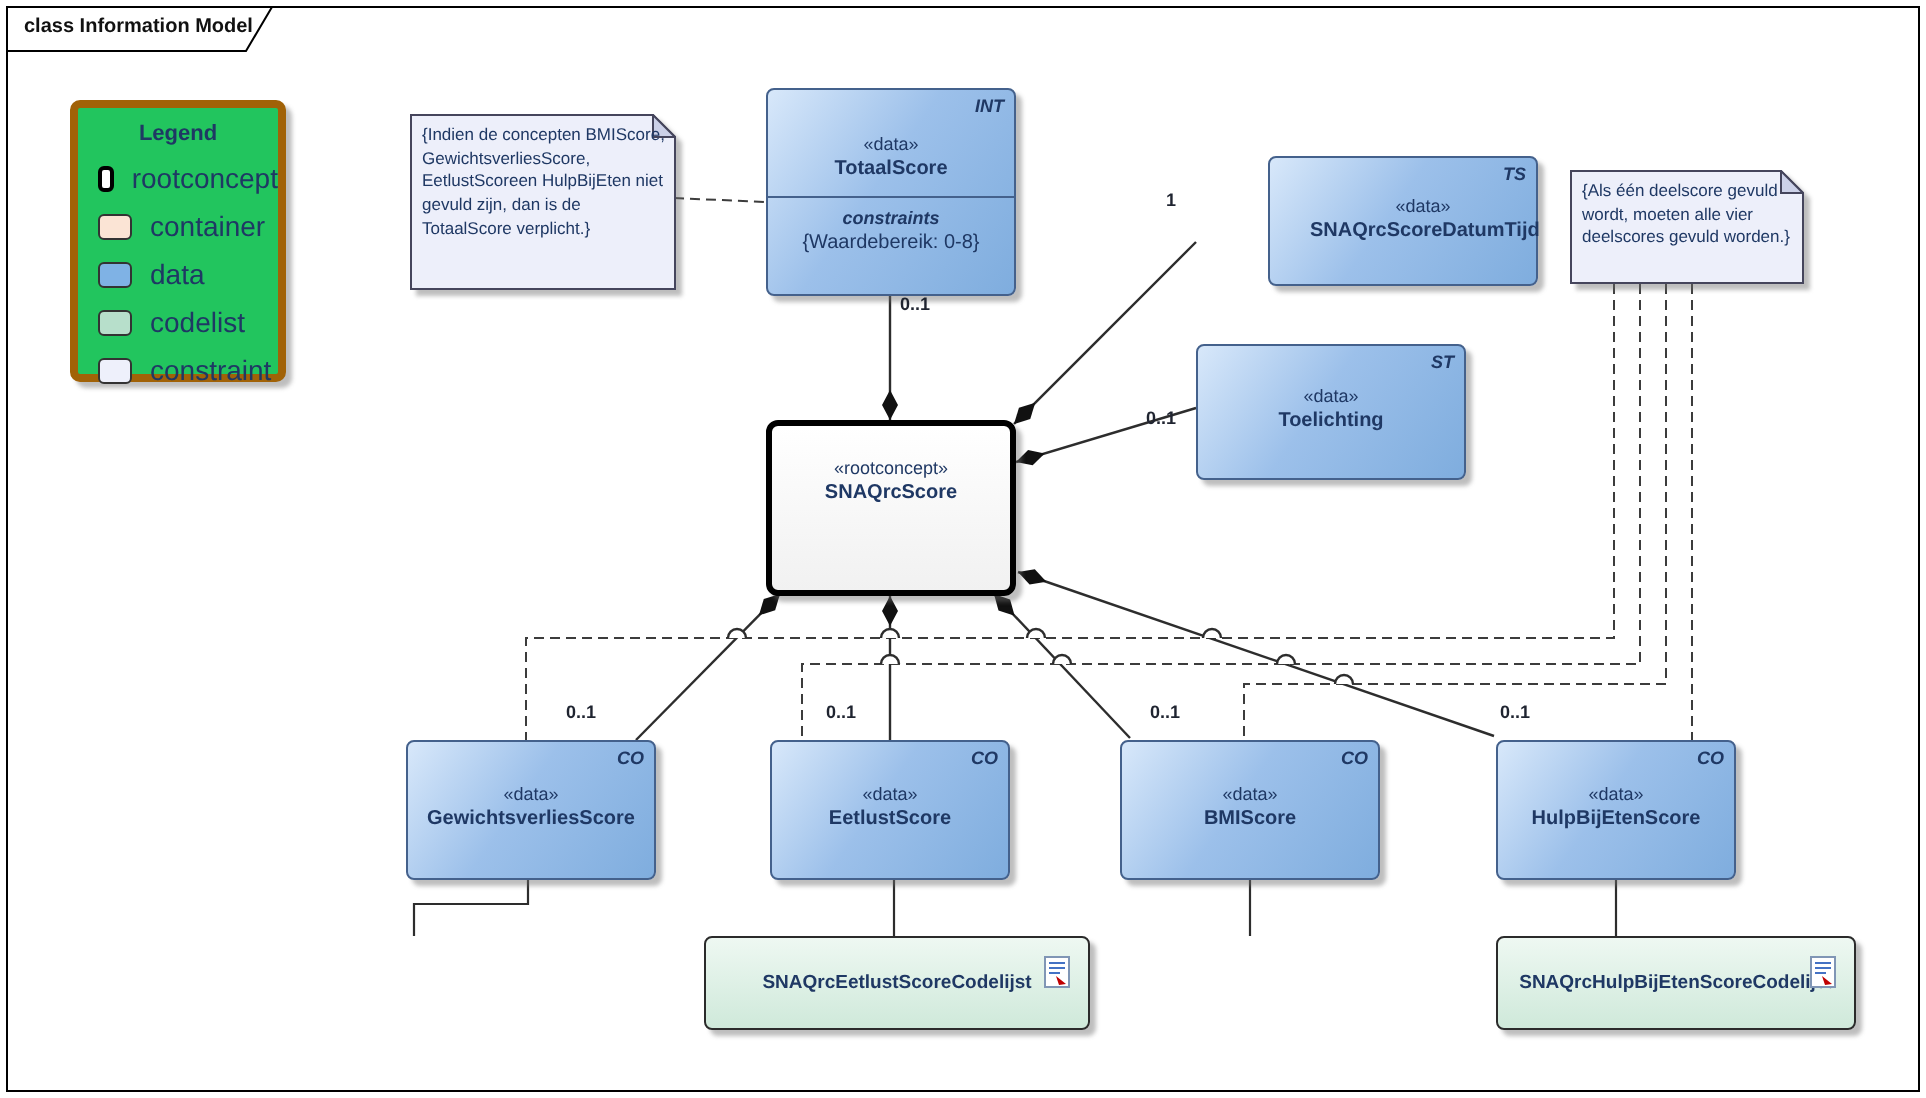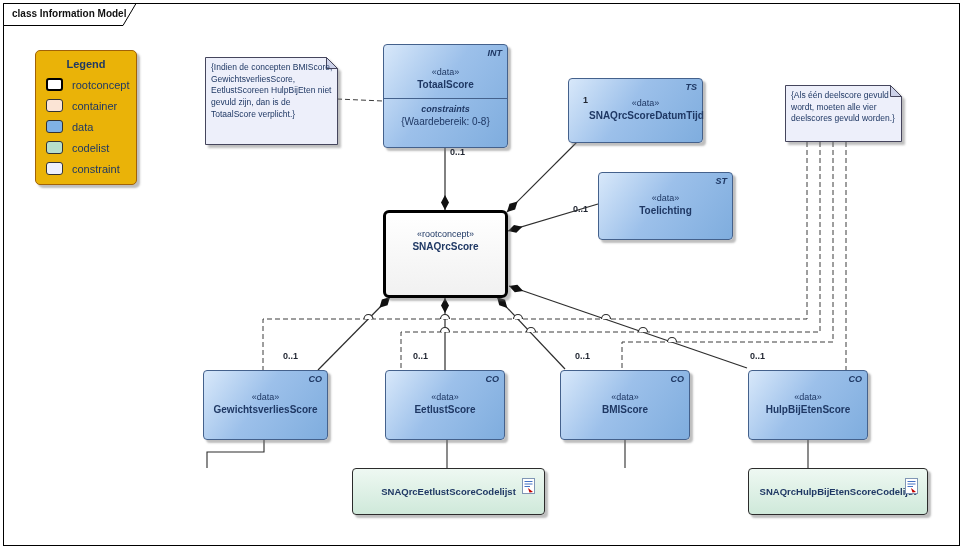--- a/index.html
+++ b/index.html
@@ -27,25 +27,25 @@
        border:1px solid #2b2b2b;color:#1f3864;
        display:flex;align-items:center;justify-content:center;
        font-size:9.5px;font-weight:700;}
   .doc-icon{position:absolute;right:9px;top:9px;}
 
   .note{position:absolute;}
   .note-text{position:absolute;inset:0;padding:5px 4px 4px 6px;font-size:8.5px;
        color:#1f3864;line-height:1.38;}
   .note-shadow{filter:drop-shadow(3px 3px 1px rgba(110,110,110,.45));}
 
-  .legend{background:#eab308;border:1px solid #a16207;border-radius:5px;
+  .legend{background:#22c55e;border:4px solid #a16207;border-radius:5px;
        box-shadow:3px 3px 2px rgba(110,110,110,.45);}
   .legend-title{text-align:center;font-size:11px;font-weight:700;color:#1f3864;margin-top:7px;}
   .legend-item{display:flex;align-items:center;margin:8px 0 0 10px;}
-  .legend-item .lbl{font-size:11px;color:#1f3864;margin-left:9px;}
+  .legend-item .lbl{font-size:14px;color:#1f3864;margin-left:9px;}
   .sw{width:17px;height:13px;border-radius:3px;border:1px solid #333;box-sizing:border-box;}
   .sw0{background:#ffffff;border:2px solid #000;}
   .sw1{background:#fbe4d5;}
   .sw2{background:#7fb2e5;}
   .sw3{background:#b7dfcb;}
   .sw4{background:#eef0fb;}
 
   .mult{position:absolute;font-size:9px;font-weight:700;color:#1f2430;}
   svg.overlay{position:absolute;left:0;top:0;pointer-events:none;}
 </style>
@@ -150,21 +150,21 @@
   <div class="box cls" style="left:383px;top:44px;width:125px;height:104px;">
     <span class="tag">INT</span>
     <div class="stereo" style="margin-top:22px;">«data»</div>
     <div class="cname">TotaalScore</div>
     <div class="compartment">
       <div class="constraints-label">constraints</div>
       <div class="constraint-value">{Waardebereik: 0-8}</div>
     </div>
   </div>
 
-  <div class="box cls" style="left:568px;top:78px;width:135px;height:65px;padding-left:20px;">
+  <div class="box cls" style="left:634px;top:78px;width:135px;height:65px;padding-left:20px;">
     <span class="tag">TS</span>
     <div class="stereo" style="margin-top:19px;">«data»</div>
     <div class="cname">SNAQrcScoreDatumTijd</div>
   </div>
 
   <div class="box cls" style="left:598px;top:172px;width:135px;height:68px;">
     <span class="tag">ST</span>
     <div class="stereo" style="margin-top:20px;">«data»</div>
     <div class="cname">Toelichting</div>
   </div>

